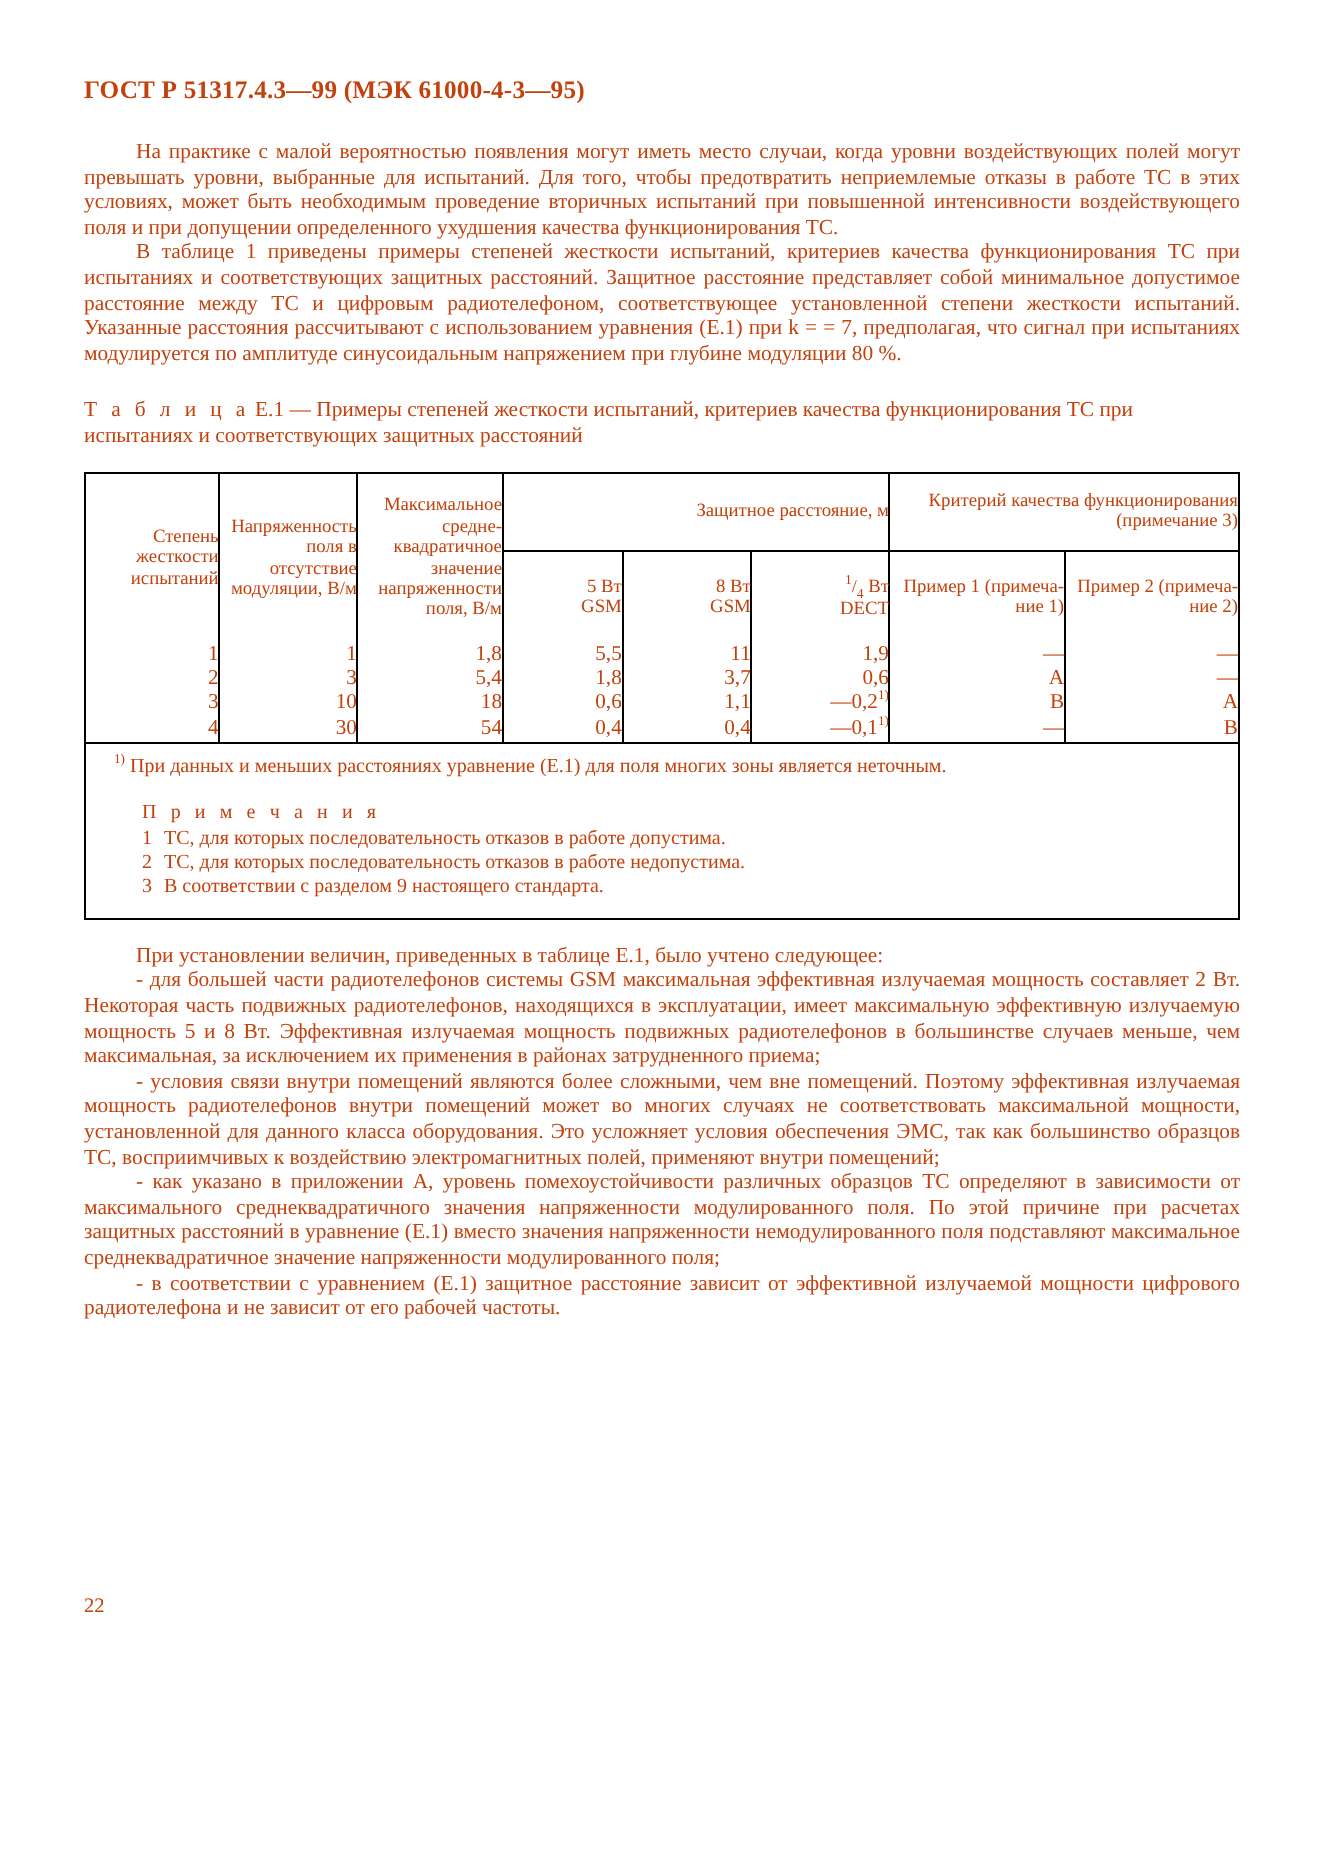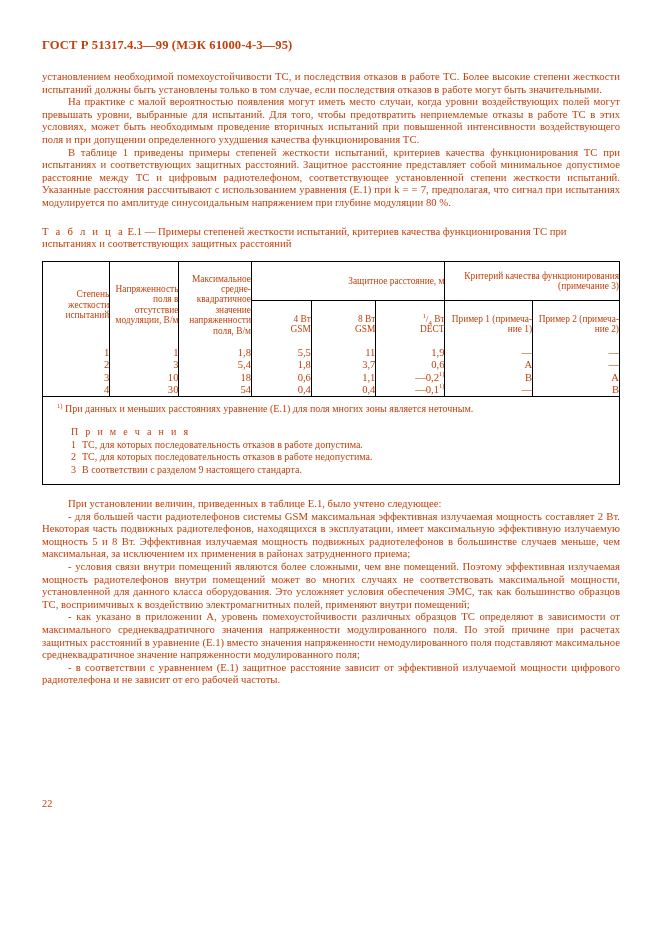--- a/index.html
+++ b/index.html
@@ -155,21 +155,20 @@
   }
 </style>
 </head>
 <body>
 
 <div class="page">
   <div class="content">
 
     <div class="doc-header">ГОСТ Р 51317.4.3—99 (МЭК 61000-4-3—95)</div>
 
-    <p class="para cont">установлением необходимой помехоустойчивости ТС, и последствия отказов в работе ТС. Более высокие степени жесткости испытаний должны быть установлены только в том случае, если последствия отказов в работе могут быть значительными.</p>
 
     <p class="para indent">На практике с малой вероятностью появления могут иметь место случаи, когда уровни воздействующих полей могут превышать уровни, выбранные для испытаний. Для того, чтобы предотвратить неприемлемые отказы в работе ТС в этих условиях, может быть необходимым проведение вторичных испытаний при повышенной интенсивности воздействующего поля и при допущении определенного ухудшения качества функционирования ТС.</p>
 
     <p class="para indent">В таблице 1 приведены примеры степеней жесткости испытаний, критериев качества функционирования ТС при испытаниях и соответствующих защитных расстояний. Защитное расстояние представляет собой минимальное допустимое расстояние между ТС и цифровым радиотелефоном, соответствующее установленной степени жесткости испытаний. Указанные расстояния рассчитывают с использованием уравнения (Е.1) при k = = 7, предполагая, что сигнал при испытаниях модулируется по амплитуде синусоидальным напряжением при глубине модуляции 80 %.</p>
 
     <div class="spacer-16"></div>
 
     <p class="table-caption">
       <span class="caption-word">Т а б л и ц а</span>
       <span>Е.1</span>
@@ -191,21 +190,21 @@
         <thead>
           <tr class="hdr-top">
             <th rowspan="2" class="hdr-cell">Степень жесткости испытаний</th>
             <th rowspan="2" class="hdr-cell">Напряжен­ность поля в отсутствие модуляции, В/м</th>
             <th rowspan="2" class="hdr-cell">Максималь­ное средне­квадратичное значение напряженно­сти поля, В/м</th>
             <th colspan="3" class="hdr-cell span-head">Защитное расстояние, м</th>
             <th colspan="2" class="hdr-cell span-head">Критерий качества функционирования (примечание 3)</th>
           </tr>
           <tr class="sub-head">
             <th class="hdr-cell">
-              <div>4 Вт</div>
+              <div>5 Вт</div>
               <div>GSM</div>
             </th>
             <th class="hdr-cell">
               <div>8 Вт</div>
               <div>GSM</div>
             </th>
             <th class="hdr-cell">
               <div>
                 <span class="frac"><span class="num">1</span>/<span class="den">4</span></span>
                 <span>Вт</span>

